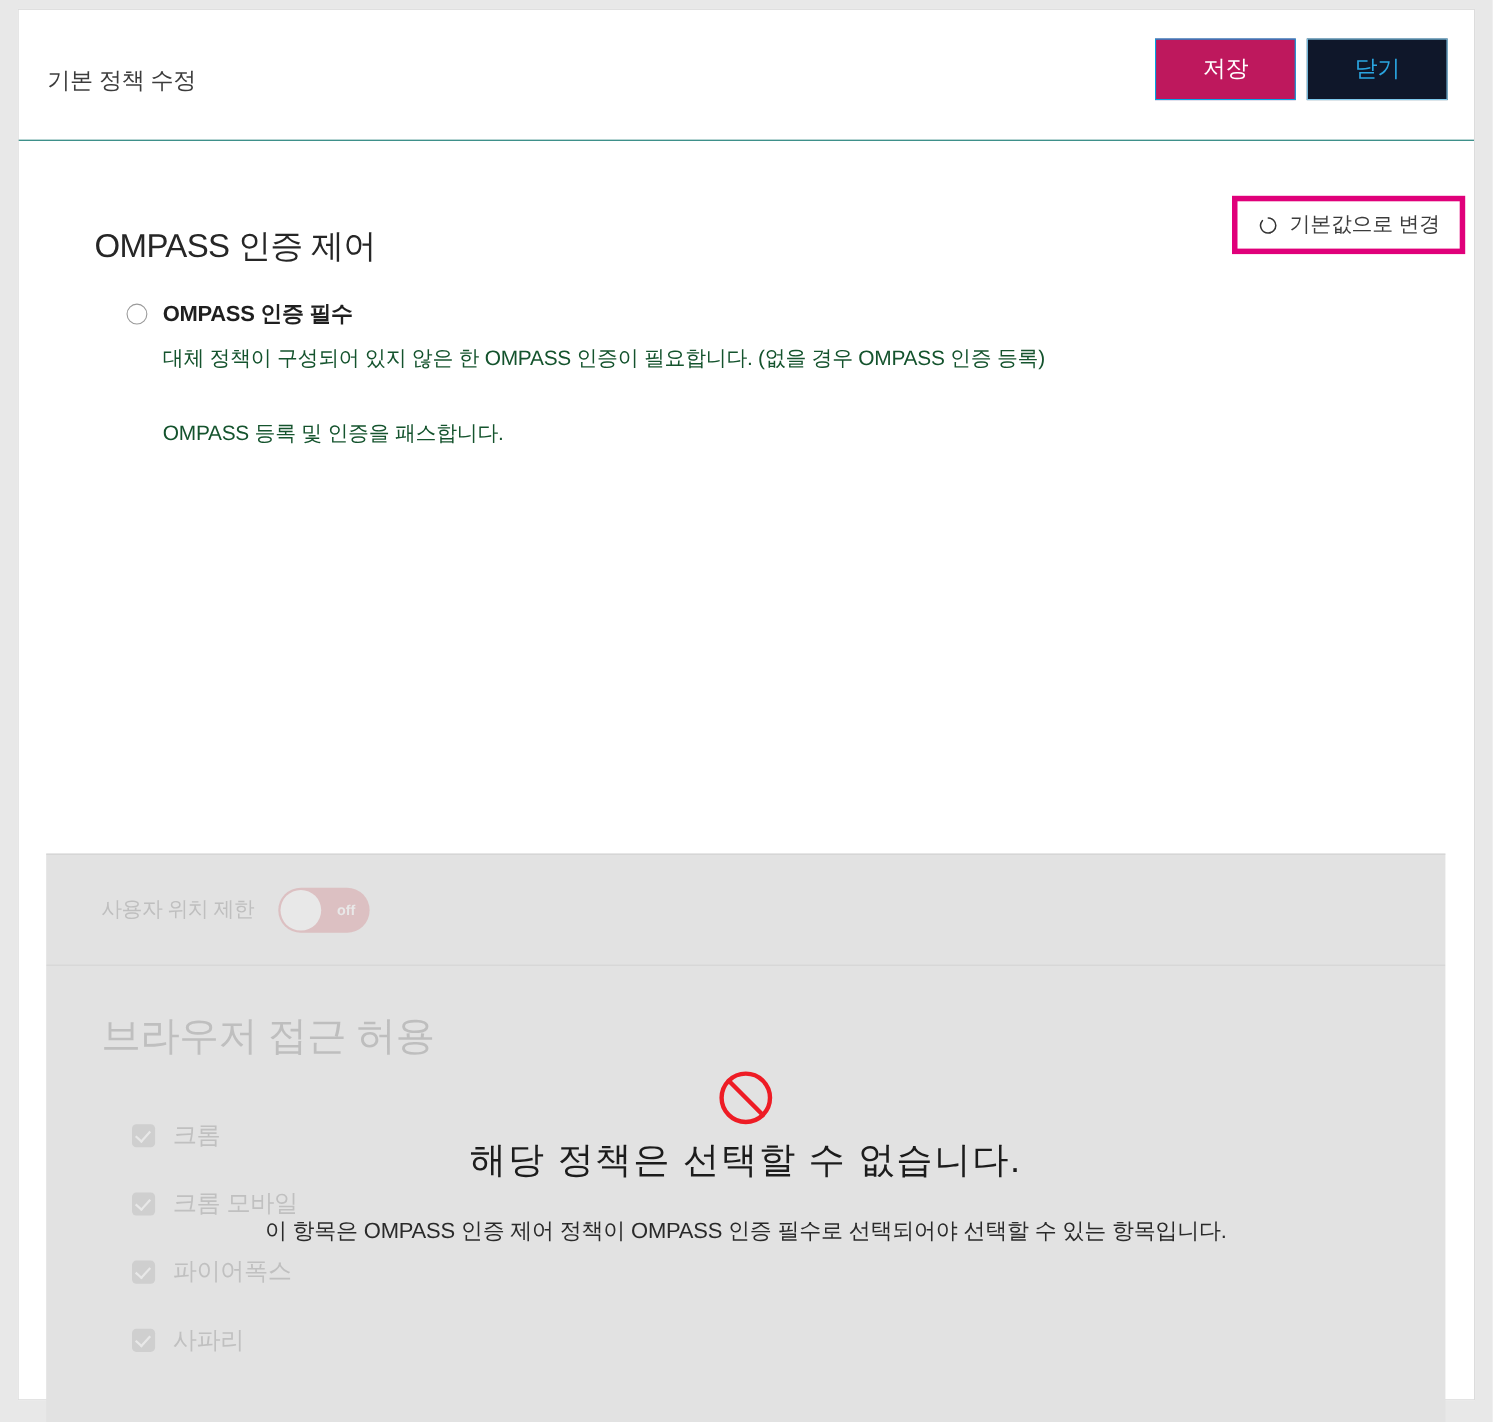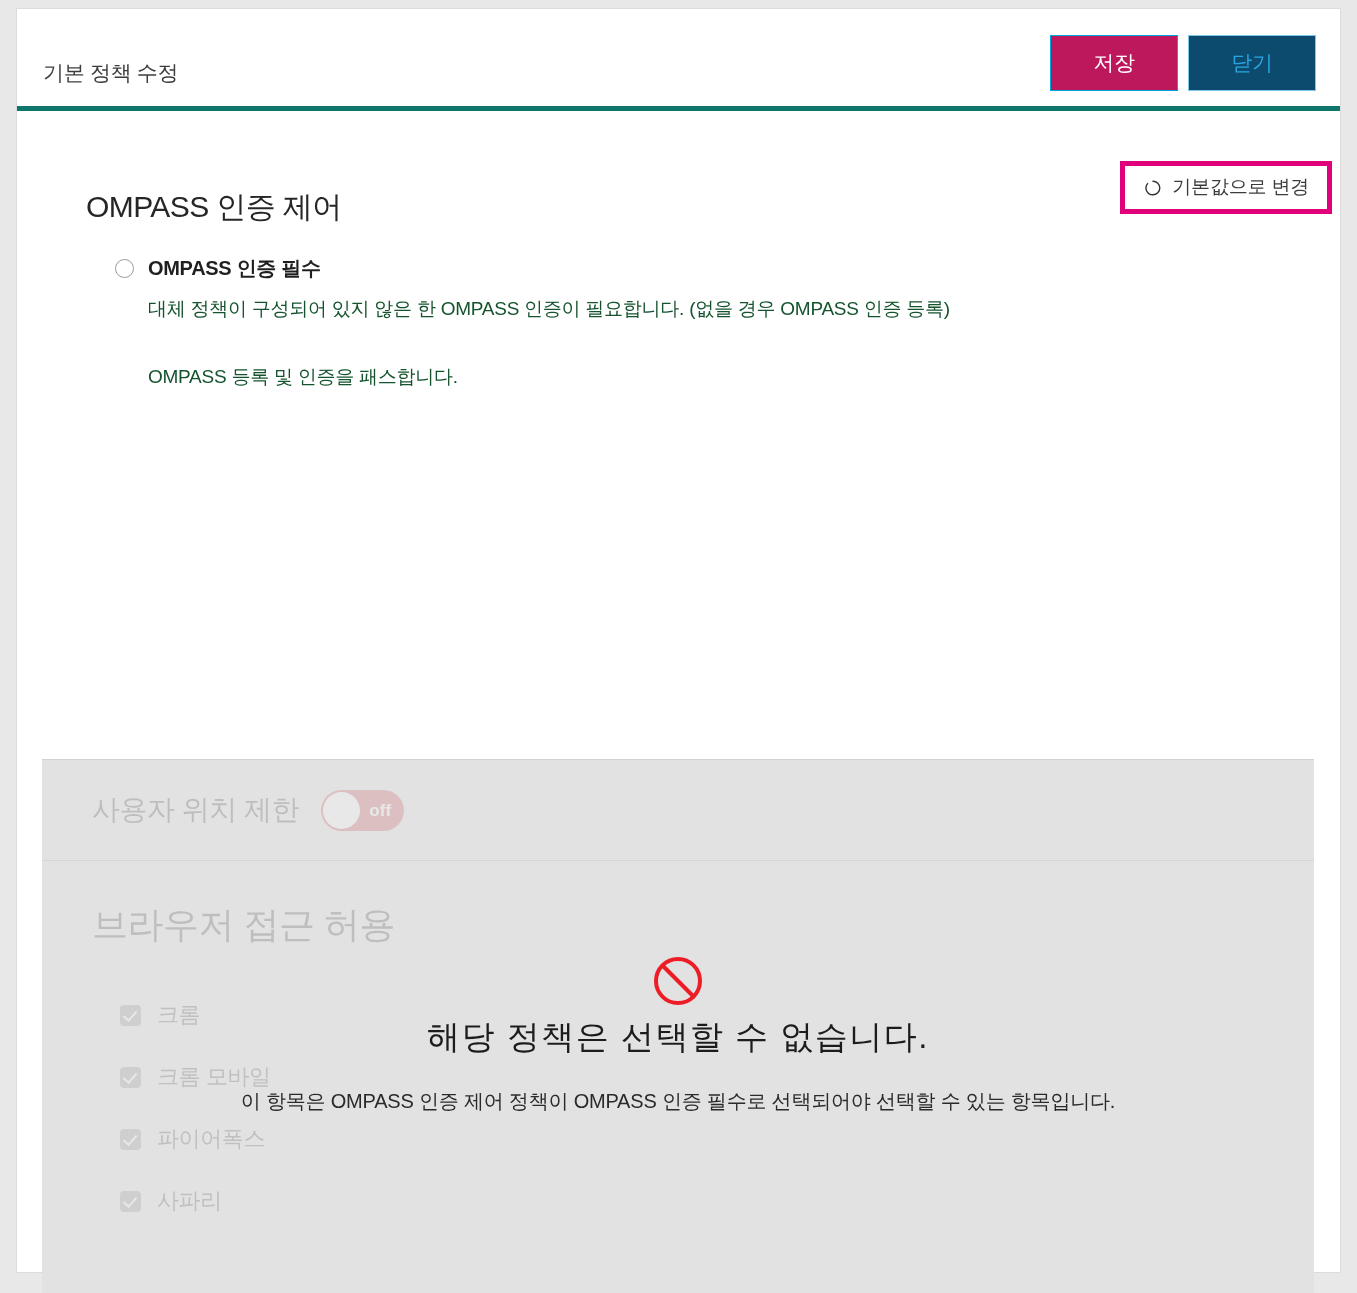--- a/index.html
+++ b/index.html
@@ -22,22 +22,22 @@
     top: 8px;
     width: 1325px;
     height: 1265px;
     background: #ffffff;
     border: 1px solid #dcdcdc;
   }
 
   
   .header {
     position: relative;
-    height: 102px;
-    border-bottom: 5px solid #0f766e;
+    height: 119px;
+    border-bottom: 1px solid #0f766e;
     text-decoration: underline;
   }
   .header-title {
     position: absolute;
     left: 26px;
     top: 50px;
     font-size: 21px;
     color: #3c3c3c;
     letter-spacing: -0.3px;
   }
@@ -57,21 +57,21 @@
     cursor: pointer;
     letter-spacing: -0.3px;
   }
   .btn-save {
     background: #be185d;
     color: #ffffff;
     border: 1px solid #00a5e3;
     margin-left: 17px;
   }
   .btn-close {
-    background: #0c4a6e;
+    background: #0f172a;
     color: #2aa5e0;
     border: 1px solid #7ec8ec;
   }
 
   
   .body {
     position: relative;
     height: 1154px;
   }
 
@@ -176,21 +176,21 @@
   .panel-faded { opacity: 0.22; }
   .loc-row {
     height: 101px;
     display: flex;
     align-items: center;
     padding-left: 50px;
     border-bottom: 1px solid #a8a8a8;
     gap: 22px;
   }
   .loc-title {
-    font-size: 28px;
+    font-size: 19px;
     color: #444;
     letter-spacing: -0.5px;
   }
   .toggle {
     width: 83px;
     height: 41px;
     border-radius: 21px;
     background: #c94a52;
     position: relative;
     display: flex;
@@ -199,21 +199,21 @@
     padding-right: 13px;
   }
   .toggle-knob {
     position: absolute;
     left: 2px; top: 2px;
     width: 37px; height: 37px;
     border-radius: 50%;
     background: #ffffff;
   }
   .toggle-label {
-    font-size: 17px;
+    font-size: 13px;
     font-weight: bold;
     color: #ffffff;
     line-height: 1;
   }
   .browser-title {
     margin: 40px 0 0 50px;
     font-size: 36px;
     color: #444;
     letter-spacing: -0.5px;
   }

